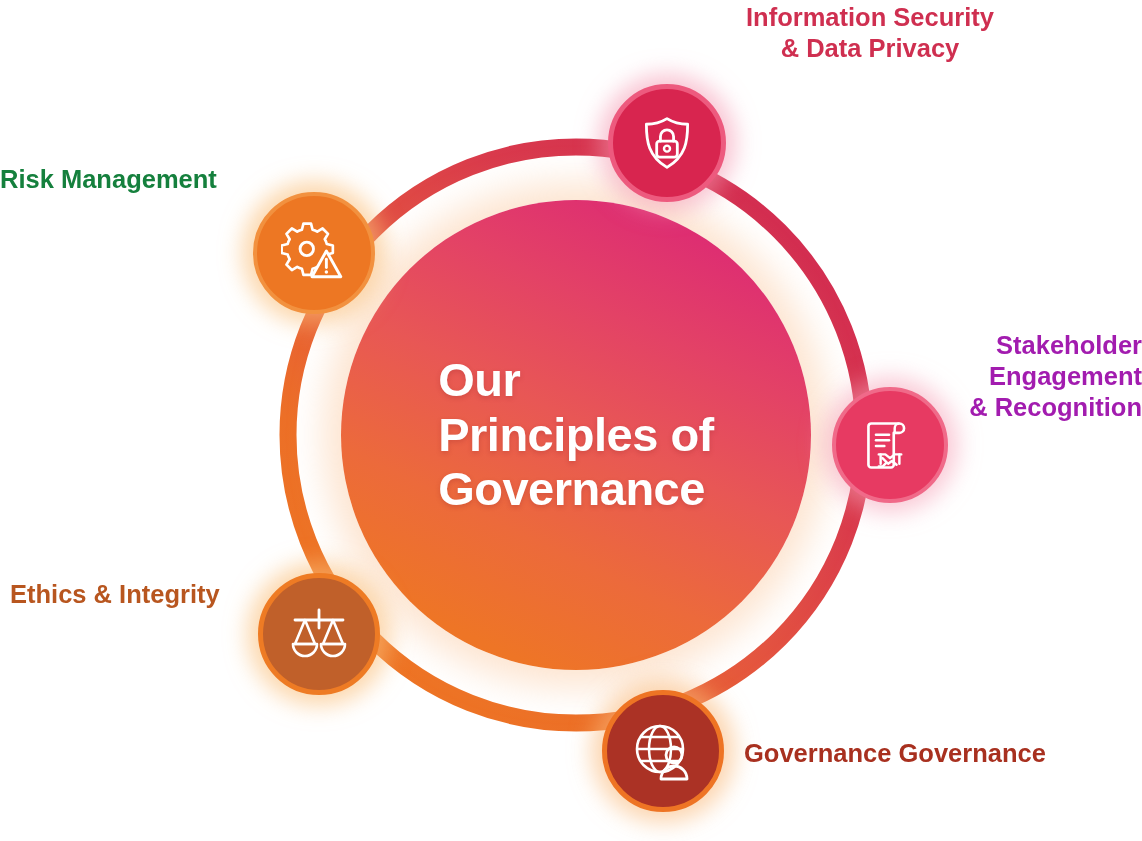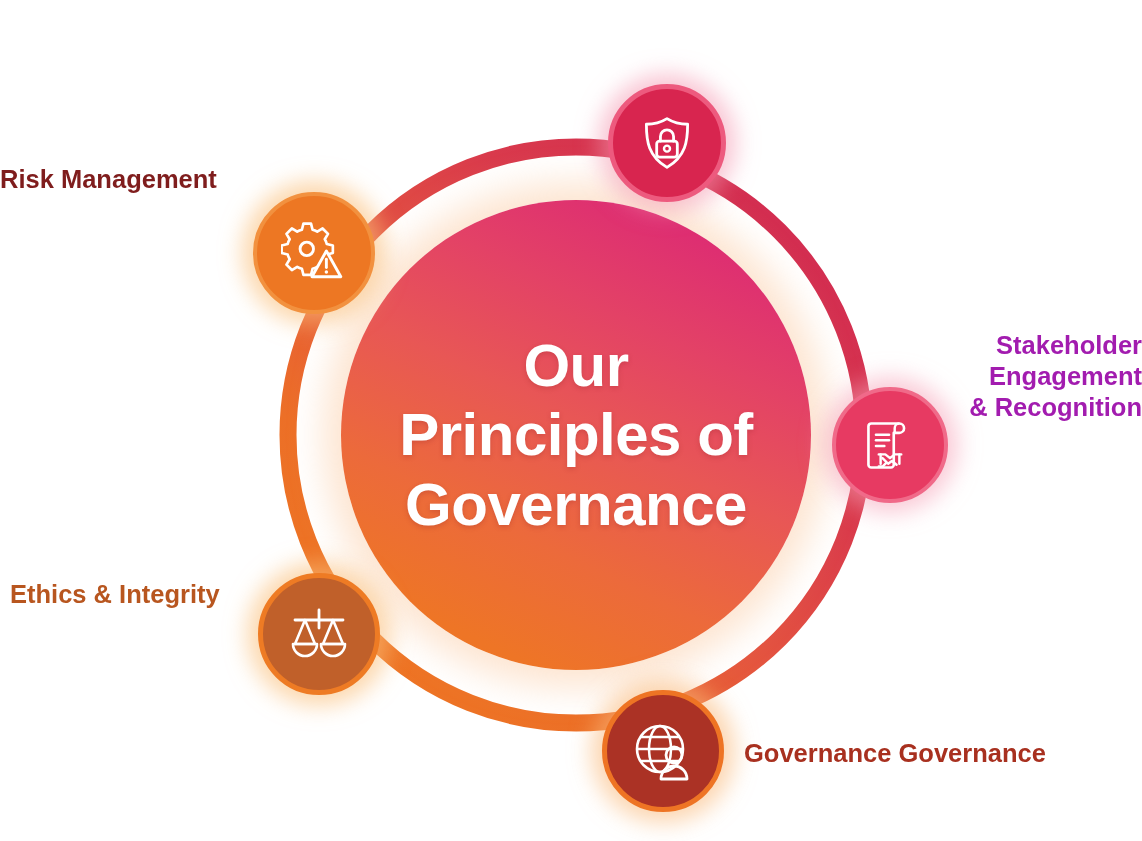--- a/index.html
+++ b/index.html
@@ -39,24 +39,23 @@
     box-shadow: 0 0 34px 18px rgba(250, 190, 140, 0.40);
     display: flex;
     align-items: center;
     justify-content: center;
     z-index: 4;
   }
   .center-text {
     color: #ffffff;
     font-family: "Liberation Sans", sans-serif;
     font-weight: bold;
-    font-size: 60px;
+    font-size: 47px;
     line-height: 1.16;
     letter-spacing: -0.5px;
-    text-align: center;
     white-space: pre-line;
     text-shadow: 0 2px 5px rgba(150, 40, 40, 0.28);
     user-select: none;
   }
 
   
   .node {
     position: absolute;
     border-radius: 50%;
     display: flex;
@@ -117,21 +116,21 @@
   .label-security {
     left: 660px; top: 2px;
     width: 420px;
     text-align: center;
     color: #cf2f50;
   }
   .label-risk {
     left: 0px; top: 164px;
     width: 240px;
     text-align: left;
-    color: #7f1d1d;
+    color: #15803d;
   }
   .label-stakeholder {
     left: 800px; top: 330px;
     width: 342px;
     text-align: right;
     color: #a21caf;
   }
   .label-ethics {
     left: 10px; top: 579px;
     width: 235px;
@@ -226,20 +225,22 @@
     <svg width="64" height="64" viewBox="0 0 64 64">
       <circle cx="29" cy="30" r="23" fill="none" stroke="#ffffff" stroke-width="2.6"></circle>
       <ellipse cx="29" cy="30" rx="11" ry="23" fill="none" stroke="#ffffff" stroke-width="2.6"></ellipse>
       <line x1="6" y1="30" x2="52" y2="30" stroke="#ffffff" stroke-width="2.6"></line>
       <path d="M10 18 h38 M10 42 h38" fill="none" stroke="#ffffff" stroke-width="2.6"></path>
       <circle cx="43" cy="36" r="8" fill="none" stroke="#ffffff" stroke-width="2.8"></circle>
       <path d="M30 60 a13 13 0 0 1 26 0 Z" fill="none" stroke="#ffffff" stroke-width="2.8" stroke-linejoin="round"></path>
     </svg>
   </div>
 
+  <div class="label label-security">Information Security
+&amp; Data Privacy</div>
 
   <div class="label label-risk">Risk Management</div>
 
   <div class="label label-stakeholder">Stakeholder
 Engagement
 &amp; Recognition</div>
 
   <div class="label label-ethics">Ethics &amp; Integrity</div>
 
   <div class="label label-corporate">Governance Governance</div>

